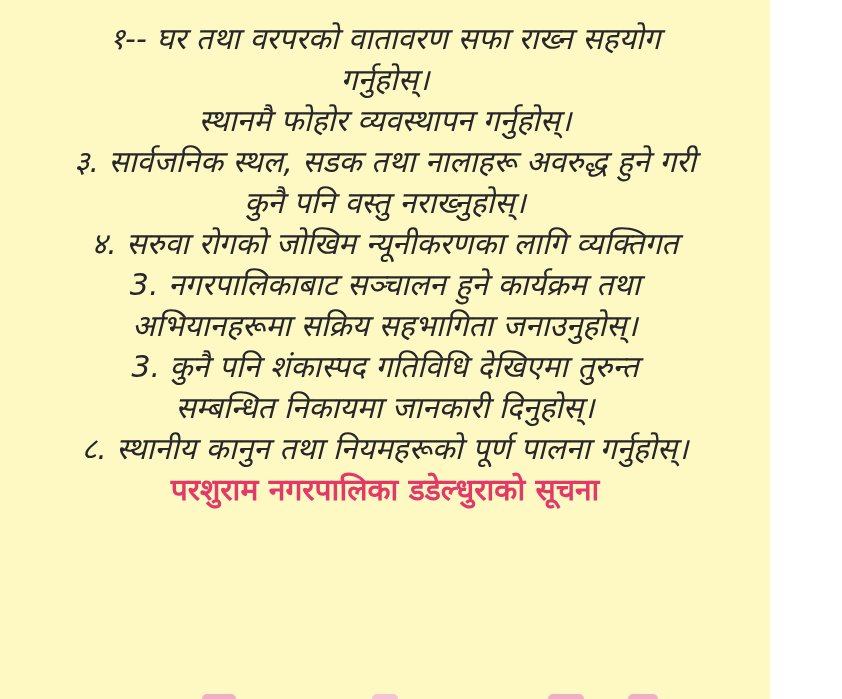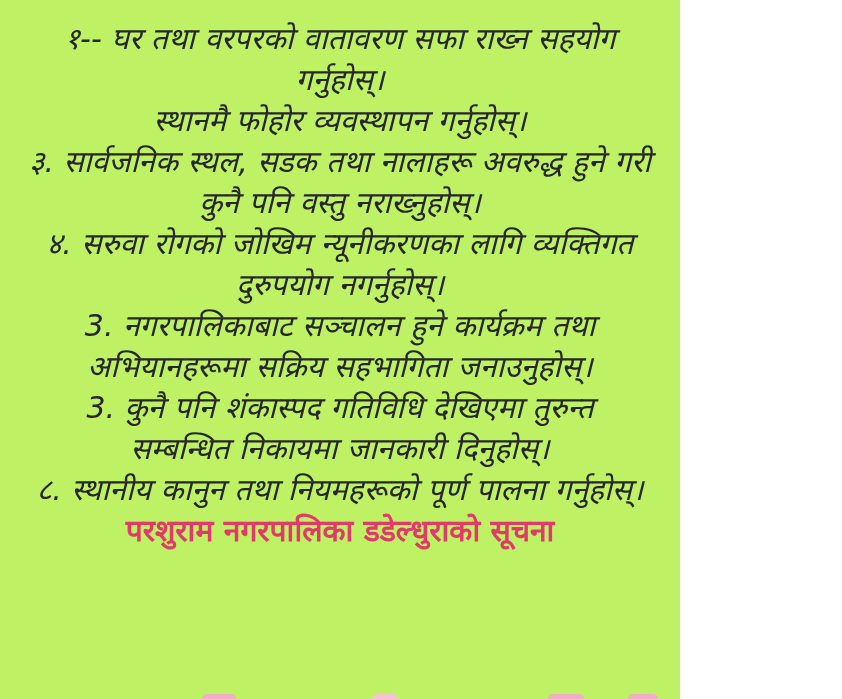--- a/index.html
+++ b/index.html
@@ -1,23 +1,23 @@
 <!DOCTYPE html>
 <html><head>
 <meta charset="utf-8">
 <style>
   html, body {
     margin: 0;
     padding: 0;
   }
   .page {
     position: relative;
-    width: 680px;
+    width: 770px;
     height: 699px;
-    background: #bef264;
+    background: #fef9c3;
     overflow: hidden;
     font-family: "DejaVu Sans", "Liberation Sans", sans-serif;
   }
   .notice-body {
     padding-top: 18px;
   }
   .line {
     text-align: center;
     font-size: 30px;
     line-height: 41px;
@@ -59,21 +59,20 @@
 <body>
 
 <div class="page">
   <div class="notice-body">
       <div class="line">१-- घर तथा वरपरको वातावरण सफा राख्न सहयोग</div>
       <div class="line">गर्नुहोस्।</div>
       <div class="line">स्थानमै फोहोर व्यवस्थापन गर्नुहोस्।</div>
       <div class="line">३. सार्वजनिक स्थल, सडक तथा नालाहरू अवरुद्ध हुने गरी</div>
       <div class="line">कुनै पनि वस्तु नराख्नुहोस्।</div>
       <div class="line">४. सरुवा रोगको जोखिम न्यूनीकरणका लागि व्यक्तिगत</div>
-      <div class="line">दुरुपयोग नगर्नुहोस्।</div>
       <div class="line">3. नगरपालिकाबाट सञ्चालन हुने कार्यक्रम तथा</div>
       <div class="line">अभियानहरूमा सक्रिय सहभागिता जनाउनुहोस्।</div>
       <div class="line">3. कुनै पनि शंकास्पद गतिविधि देखिएमा तुरुन्त</div>
       <div class="line">सम्बन्धित निकायमा जानकारी दिनुहोस्।</div>
       <div class="line">८. स्थानीय कानुन तथा नियमहरूको पूर्ण पालना गर्नुहोस्।</div>
     </div>
   <div class="footer">परशुराम नगरपालिका डडेल्धुराको सूचना</div>
   <div class="cutoff">
     <span class="frag f1"></span>
     <span class="frag f2"></span>

